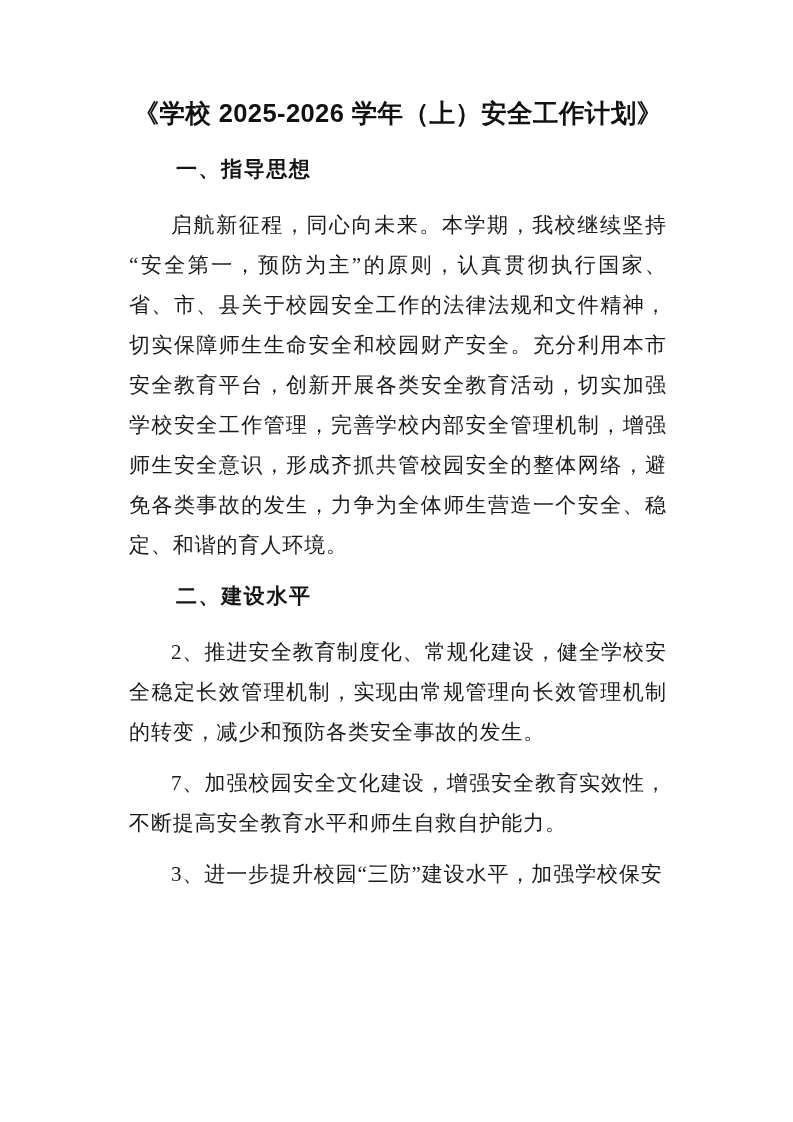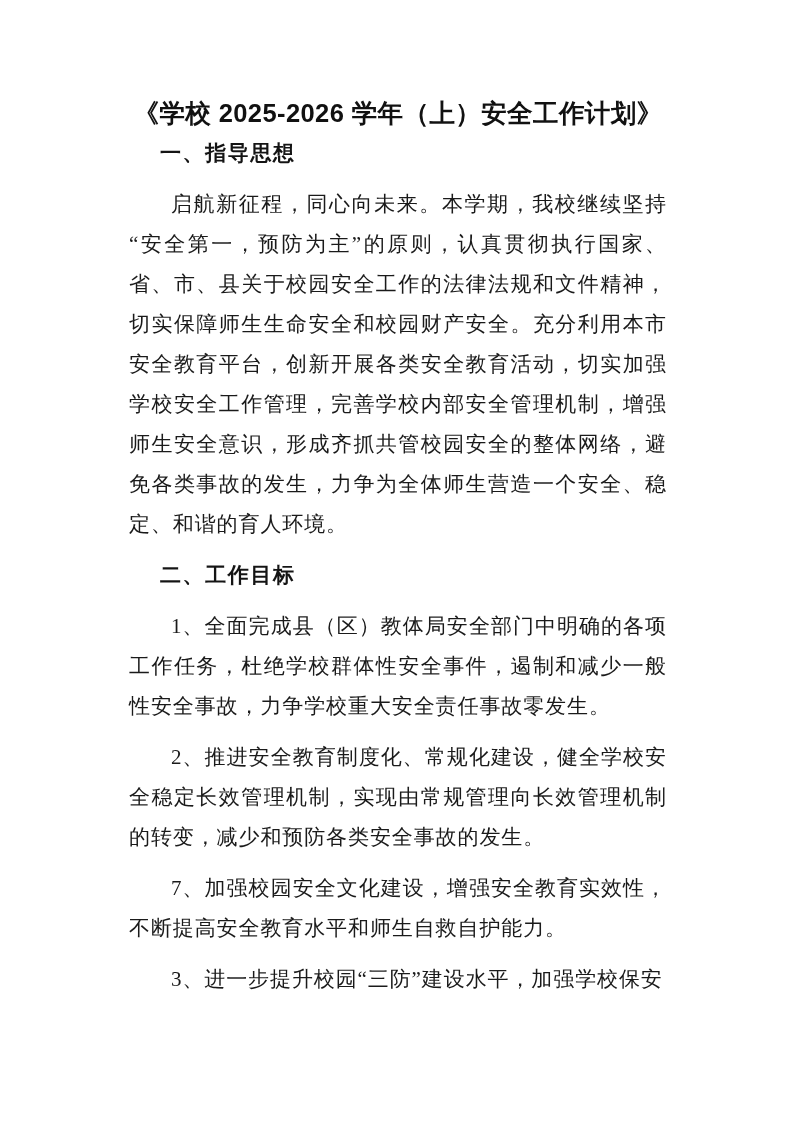--- a/index.html
+++ b/index.html
@@ -42,21 +42,21 @@
 
   
   .section-heading {
     font-family: "Liberation Serif", "DejaVu Serif", serif;
     font-weight: 700;
     font-size: 21px;
     line-height: 40px;
     color: #141414;
     text-indent: 42px;
     letter-spacing: 1.6px;
-    margin: 0;
+    margin: 16px;
   }
 
   
   .body-para {
     font-family: "Liberation Serif", "DejaVu Serif", serif;
     font-weight: 400;
     font-size: 21px;
     line-height: 40px;
     color: #1a1a1a;
     text-indent: 42px;
@@ -76,23 +76,22 @@
 
 <div class="page">
   <div class="doc-body">
 
     <h1 class="doc-title">《学校 2025-2026 学年（上）安全工作计划》</h1>
 
     <h2 class="section-heading">一、指导思想</h2>
 
     <p class="body-para">启航新征程，同心向未来。本学期，我校继续坚持“安全第一，预防为主”的原则，认真贯彻执行国家、省、市、县关于校园安全工作的法律法规和文件精神，切实保障师生生命安全和校园财产安全。充分利用本市安全教育平台，创新开展各类安全教育活动，切实加强学校安全工作管理，完善学校内部安全管理机制，增强师生安全意识，形成齐抓共管校园安全的整体网络，避免各类事故的发生，力争为全体师生营造一个安全、稳定、和谐的育人环境。</p>
 
-    <h2 class="section-heading heading-gap">二、工作目标</h2>
+    <h2 class="section-heading heading-gap">二、建设水平</h2>
 
-    <p class="body-para">1、全面完成县（区）教体局安全部门中明确的各项工作任务，杜绝学校群体性安全事件，遏制和减少一般性安全事故，力争学校重大安全责任事故零发生。</p>
 
     <p class="body-para">2、推进安全教育制度化、常规化建设，健全学校安全稳定长效管理机制，实现由常规管理向长效管理机制的转变，减少和预防各类安全事故的发生。</p>
 
     <p class="body-para">7、加强校园安全文化建设，增强安全教育实效性，不断提高安全教育水平和师生自救自护能力。</p>
 
 
     <p class="body-para">3、进一步提升校园“三防”建设水平，加强学校保安</p>
 
   </div>
 </div>

